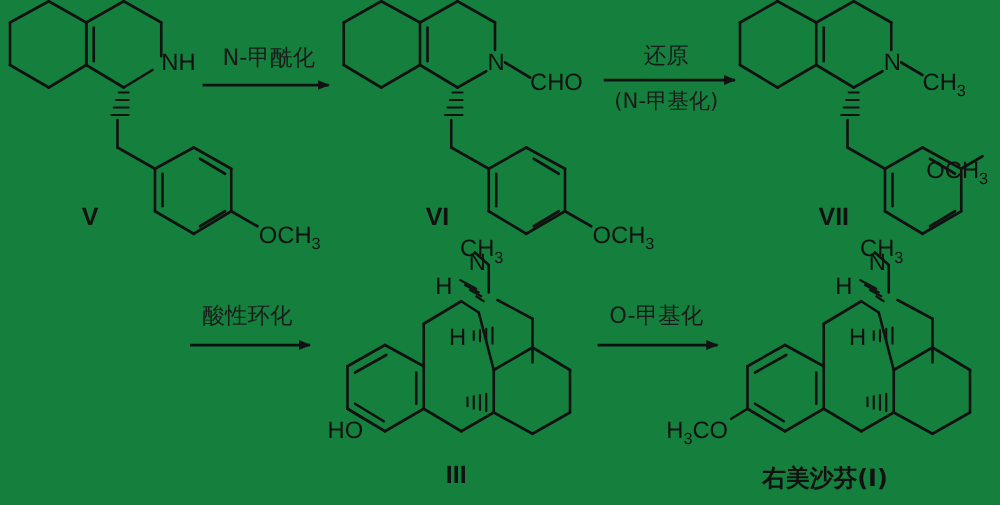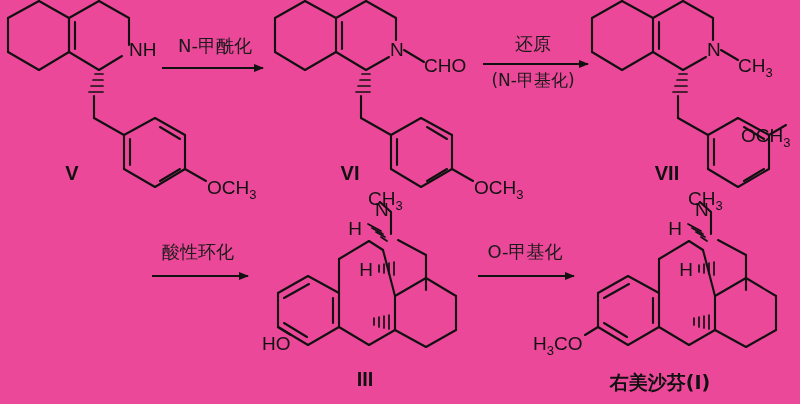--- a/index.html
+++ b/index.html
@@ -4,21 +4,21 @@
 <style>
   html, body {
     margin: 0;
     padding: 0;
     background: #ffffff;
   }
   #scheme {
     position: relative;
     width: 800px;
     height: 404px;
-    background: #ec4899;
+    background: #15803d;
     font-family: "Liberation Sans", sans-serif;
     overflow: hidden;
     text-align: right;
   }
   svg.canvas {
     position: absolute;
     left: 0;
     top: 0;
     width: 800px;
     height: 404px;

